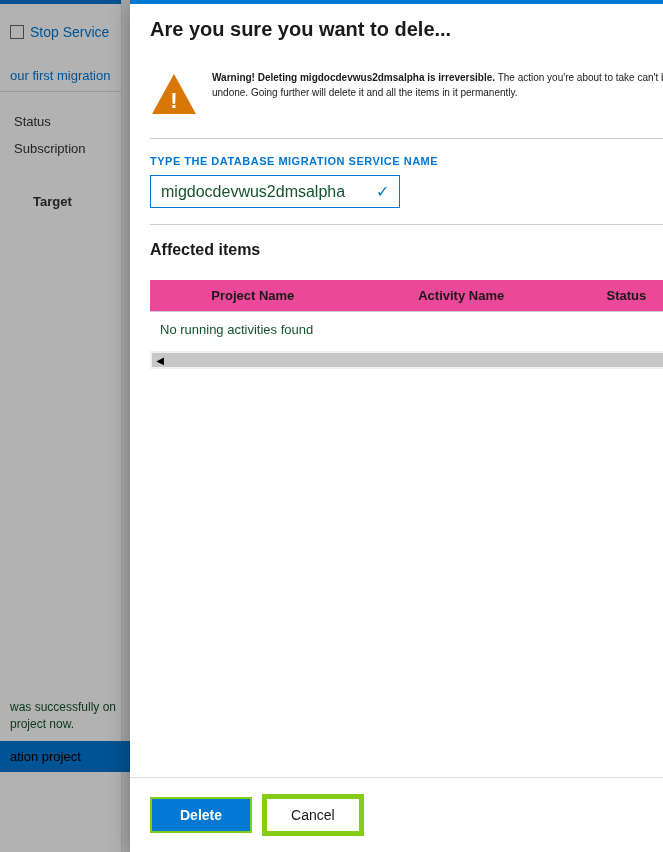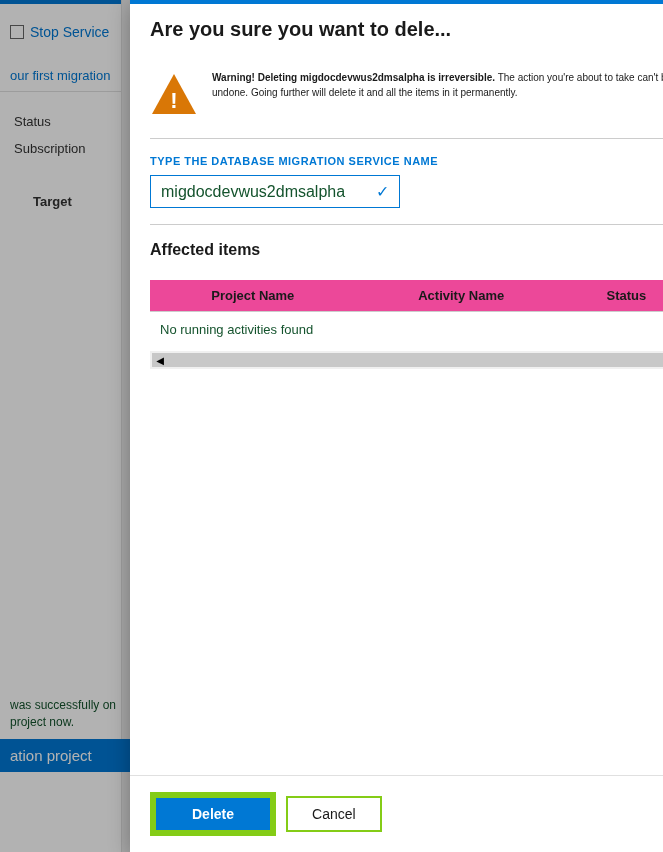--- a/index.html
+++ b/index.html
@@ -86,23 +86,23 @@
 
     .success-text {
       padding: 8px 10px;
       color: #14532d;
       font-size: 12px;
       line-height: 1.4;
     }
 
     .migration-project-btn {
       background: #0078d4;
-      color: #ffffff;
+      color: #000000;
       padding: 8px 10px;
-      font-size: 15px;
+      font-size: 13px;
       cursor: pointer;
       width: 100%;
     }
 
     
     .modal-overlay {
       position: absolute;
       top: 0; left: 0;
       width: 663px;
       height: 852px;
@@ -280,31 +280,31 @@
       padding: 16px 20px;
       border-top: 1px solid #e0e0e0;
       display: flex;
       gap: 10px;
       align-items: center;
     }
 
     .btn-delete {
       background: #0078d4;
       color: #fff;
-      border: 6px solid #84cc16;
-      padding: 8px 36px;
+      border: 2px solid #84cc16;
+      padding: 8px 28px;
       font-size: 14px;
       font-weight: 600;
       cursor: pointer;
     }
 
     .btn-cancel {
       background: #fff;
       color: #1a1a1a;
-      border: 2px solid #84cc16;
+      border: 5px solid #84cc16;
       padding: 8px 24px;
       font-size: 14px;
       cursor: pointer;
     }
   </style>
 </head>
 <body>
 
 <div class="bg-panel">
   <div class="bg-panel-top"></div>

